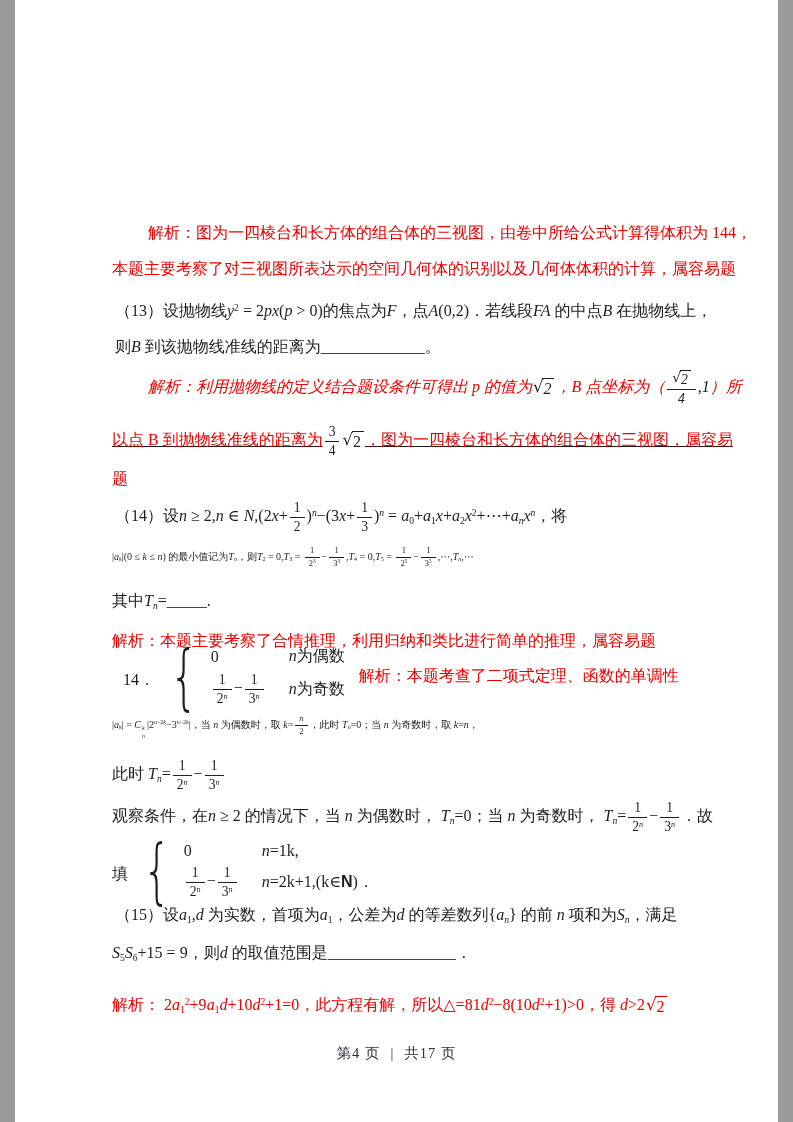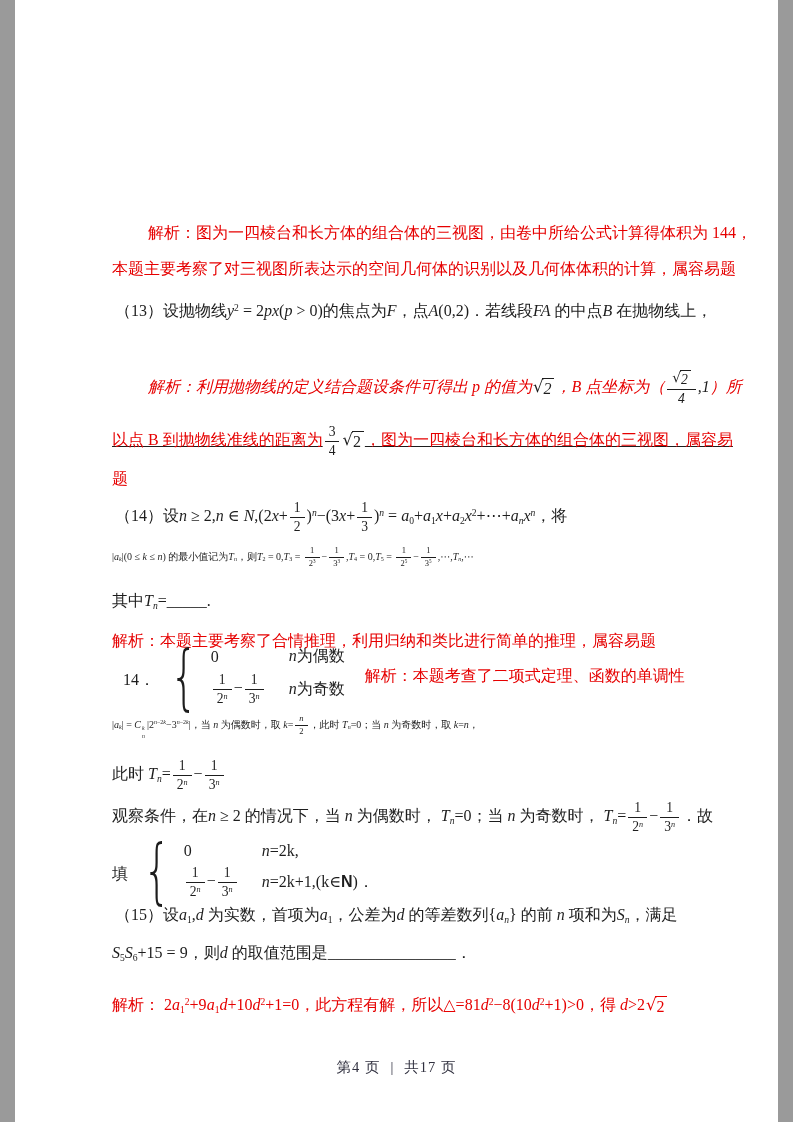--- a/index.html
+++ b/index.html
@@ -26,34 +26,35 @@
   .stack{display:inline-flex;flex-direction:column;align-items:flex-start;
          font-size:0.58em;line-height:1.25;vertical-align:-0.5em;margin:0 2px 0 1px;}
   .caseblock{position:absolute;display:flex;align-items:center;}
   .brace{font-family:"DejaVu Sans",sans-serif;font-weight:100;line-height:0.85;
          transform:scaleX(0.62);transform-origin:center;margin:0 -6px 0 -4px;}
   .brace.big{font-size:72px;}
   .rows{display:flex;flex-direction:column;gap:5px;margin-left:10px;}
   .crow{display:flex;align-items:center;}
   .cv{min-width:78px;display:inline-block;}
   .caselabel{margin-right:10px;margin-top:7px;}
-  .note{margin-left:20px;}
+  .note{margin-left:14px;}
   .footer{position:absolute;left:0;width:100%;text-align:center;
           font-size:14.5px;color:#30303f;letter-spacing:1px;}
   .footer .sep{margin:0 10px;}
 </style>
 </head>
 <body>
 
 <div class="page">
 
   <div class="line red" style="top:222px;left:133px;"><span class="run">解析：图为一四棱台和长方体的组合体的三视图，由卷中所给公式计算得体积为 144，</span></div>
   <div class="line red" style="top:258px;left:97px;"><span class="run">本题主要考察了对三视图所表达示的空间几何体的识别以及几何体体积的计算，属容易题</span></div>
 
   <div class="line" style="top:300px;left:100px;"><span class="run">（13）设抛物线</span><span class="run var">y</span><sup><span class="run">2</span></sup><span class="run"> = 2</span><span class="run var">px</span><span class="run">(</span><span class="run var">p</span><span class="run"> &gt; 0)</span><span class="run">的焦点为</span><span class="run var">F</span><span class="run">，点</span><span class="run var">A</span><span class="run">(0,2)．若线段</span><span class="run var">FA</span><span class="run"> 的中点</span><span class="run var">B</span><span class="run"> 在抛物线上，</span></div>
+  <div class="line" style="top:336px;left:100px;"><span class="run">则</span><span class="run var">B</span><span class="run"> 到该抛物线准线的距离为</span><span class="run">_____________</span><span class="run">。</span></div>
 
   <div class="line" style="top:370px;left:133px;font-style:italic;"><span class="run red">解析：利用抛物线的定义结合题设条件可得出 p 的值为</span><span class="sqrt">
         <span class="rsign">√</span>
         <span class="rbody"><span class="run">2</span></span>
       </span><span class="run red">，B 点坐标为（</span><span class="frac">
         <span class="num"><span class="sqrt">
             <span class="rsign">√</span>
             <span class="rbody"><span class="run">2</span></span>
           </span></span>
         <span class="den"><span class="run">4</span></span>
@@ -134,21 +135,21 @@
         <span class="num"><span class="run">1</span></span>
         <span class="den"><span class="run">3</span><sup><span class="run var">n</span></sup></span>
       </span><span class="run">．故</span></div>
 
   <div class="caseblock" style="top:840px;left:97px;">
     <span class="caselabel"><span class="run">填</span></span>
     <span class="brace big">{</span>
     <span class="rows">
       <span class="crow">
         <span class="cv"><span class="run">0</span></span>
-        <span><span class="run var">n</span><span class="run">=2k,</span></span>
+        <span><span class="run var">n</span><span class="run">=1k,</span></span>
       </span>
       <span class="crow">
         <span class="cv"><span class="frac">
               <span class="num"><span class="run">1</span></span>
               <span class="den"><span class="run">2</span><sup><span class="run var">n</span></sup></span>
             </span><span class="run">−</span><span class="frac">
               <span class="num"><span class="run">1</span></span>
               <span class="den"><span class="run">3</span><sup><span class="run var">n</span></sup></span>
             </span></span>
         <span><span class="run var">n</span><span class="run">=2k+1,</span><span class="run">(k∈</span><span class="run bold">N</span><span class="run">)．</span></span>
@@ -157,17 +158,17 @@
   </div>
 
   <div class="line" style="top:904px;left:100px;"><span class="run">（15）设</span><span class="run var">a</span><sub><span class="run">1</span></sub><span class="run">,</span><span class="run var">d</span><span class="run"> 为实数，首项为</span><span class="run var">a</span><sub><span class="run">1</span></sub><span class="run">，公差为</span><span class="run var">d</span><span class="run"> 的等差数列</span><span class="run">{</span><span class="run var">a</span><sub><span class="run var">n</span></sub><span class="run">}</span><span class="run"> 的前 </span><span class="run var">n</span><span class="run"> 项和为</span><span class="run var">S</span><sub><span class="run var">n</span></sub><span class="run">，满足</span></div>
   <div class="line" style="top:942px;left:97px;"><span class="run var">S</span><sub><span class="run">5</span></sub><span class="run var">S</span><sub><span class="run">6</span></sub><span class="run">+15 = 9，则</span><span class="run var">d</span><span class="run"> 的取值范围是</span><span class="run">________________</span><span class="run">．</span></div>
 
   <div class="line red" style="top:994px;left:97px;"><span class="run">解析： 2</span><span class="run var">a</span><sub><span class="run">1</span></sub><sup><span class="run">2</span></sup><span class="run">+9</span><span class="run var">a</span><sub><span class="run">1</span></sub><span class="run var">d</span><span class="run">+10</span><span class="run var">d</span><sup><span class="run">2</span></sup><span class="run">+1=0，此方程有解，所以△=81</span><span class="run var">d</span><sup><span class="run">2</span></sup><span class="run">−8(10</span><span class="run var">d</span><sup><span class="run">2</span></sup><span class="run">+1)&gt;0，得 </span><span class="run var">d</span><span class="run">&gt;2</span><span class="sqrt">
         <span class="rsign">√</span>
         <span class="rbody"><span class="run">2</span></span>
       </span></div>
 
-  <div class="footer" style="top:1044px;margin-top:14px;">
+  <div class="footer" style="top:1044px;">
     <span>第4 页</span><span class="sep">|</span><span>共17 页</span>
   </div>
 
 </div>
 
 </body></html>

